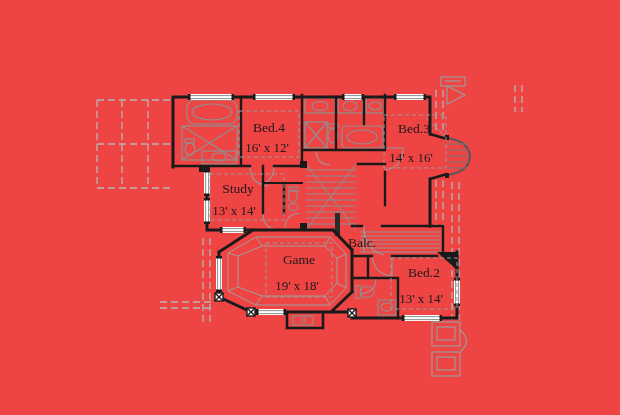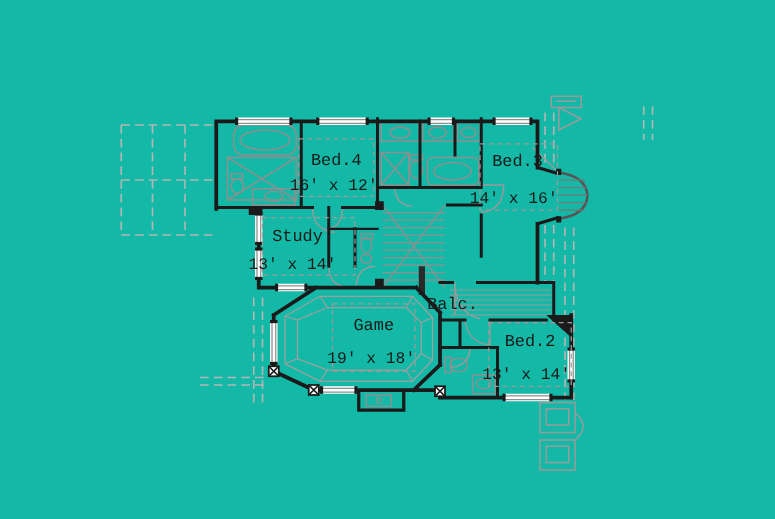--- a/index.html
+++ b/index.html
@@ -1,20 +1,20 @@
 <!DOCTYPE html>
 <html><head>
 <meta charset="utf-8">
 <style>
   html,body{margin:0;padding:0;background:#ffffff;}
   .canvas{
     position:relative;
     width:620px;height:415px;
-    background:#14b8a6;
-    font-family:Liberation Mono, monospace;
+    background:#ef4444;
+    font-family:Liberation Serif, serif;
     overflow:hidden;
   }
   svg{display:block;}
   text{fill:#1a1a1a;}
   .room-name{font-size:13.5px;}
   .room-dims{font-size:13px;}
 </style>
 </head>
 <body>
 

